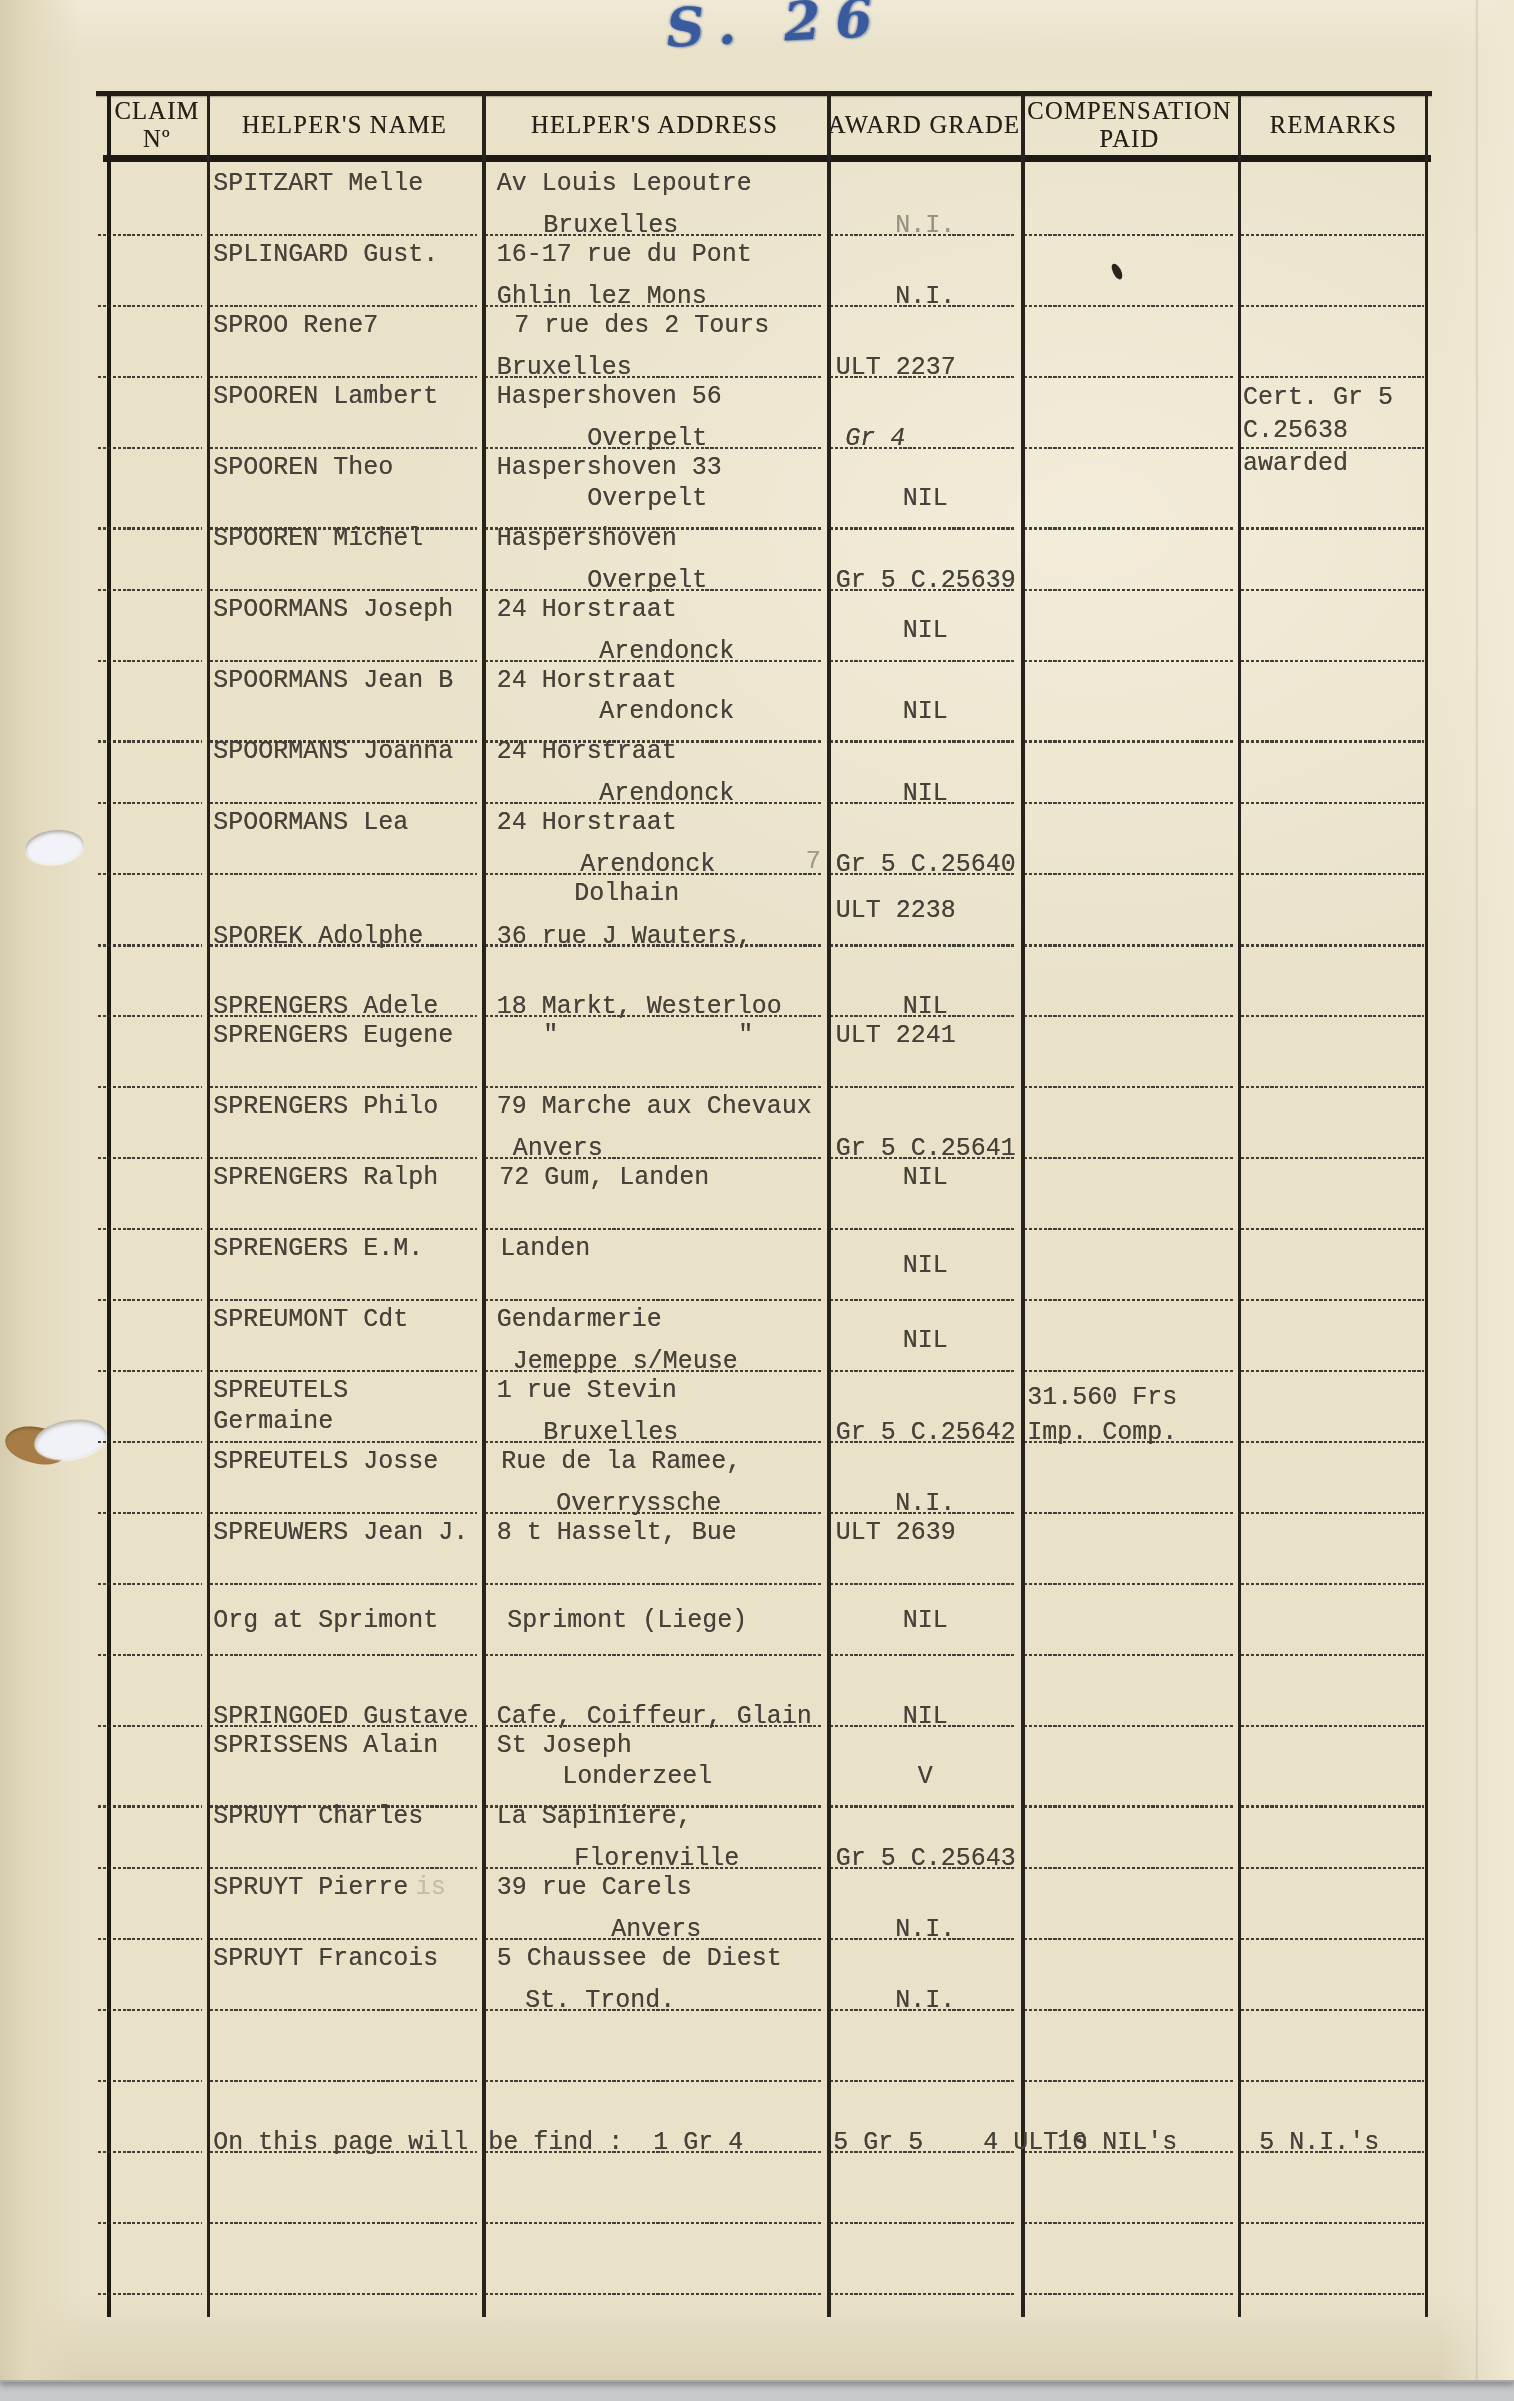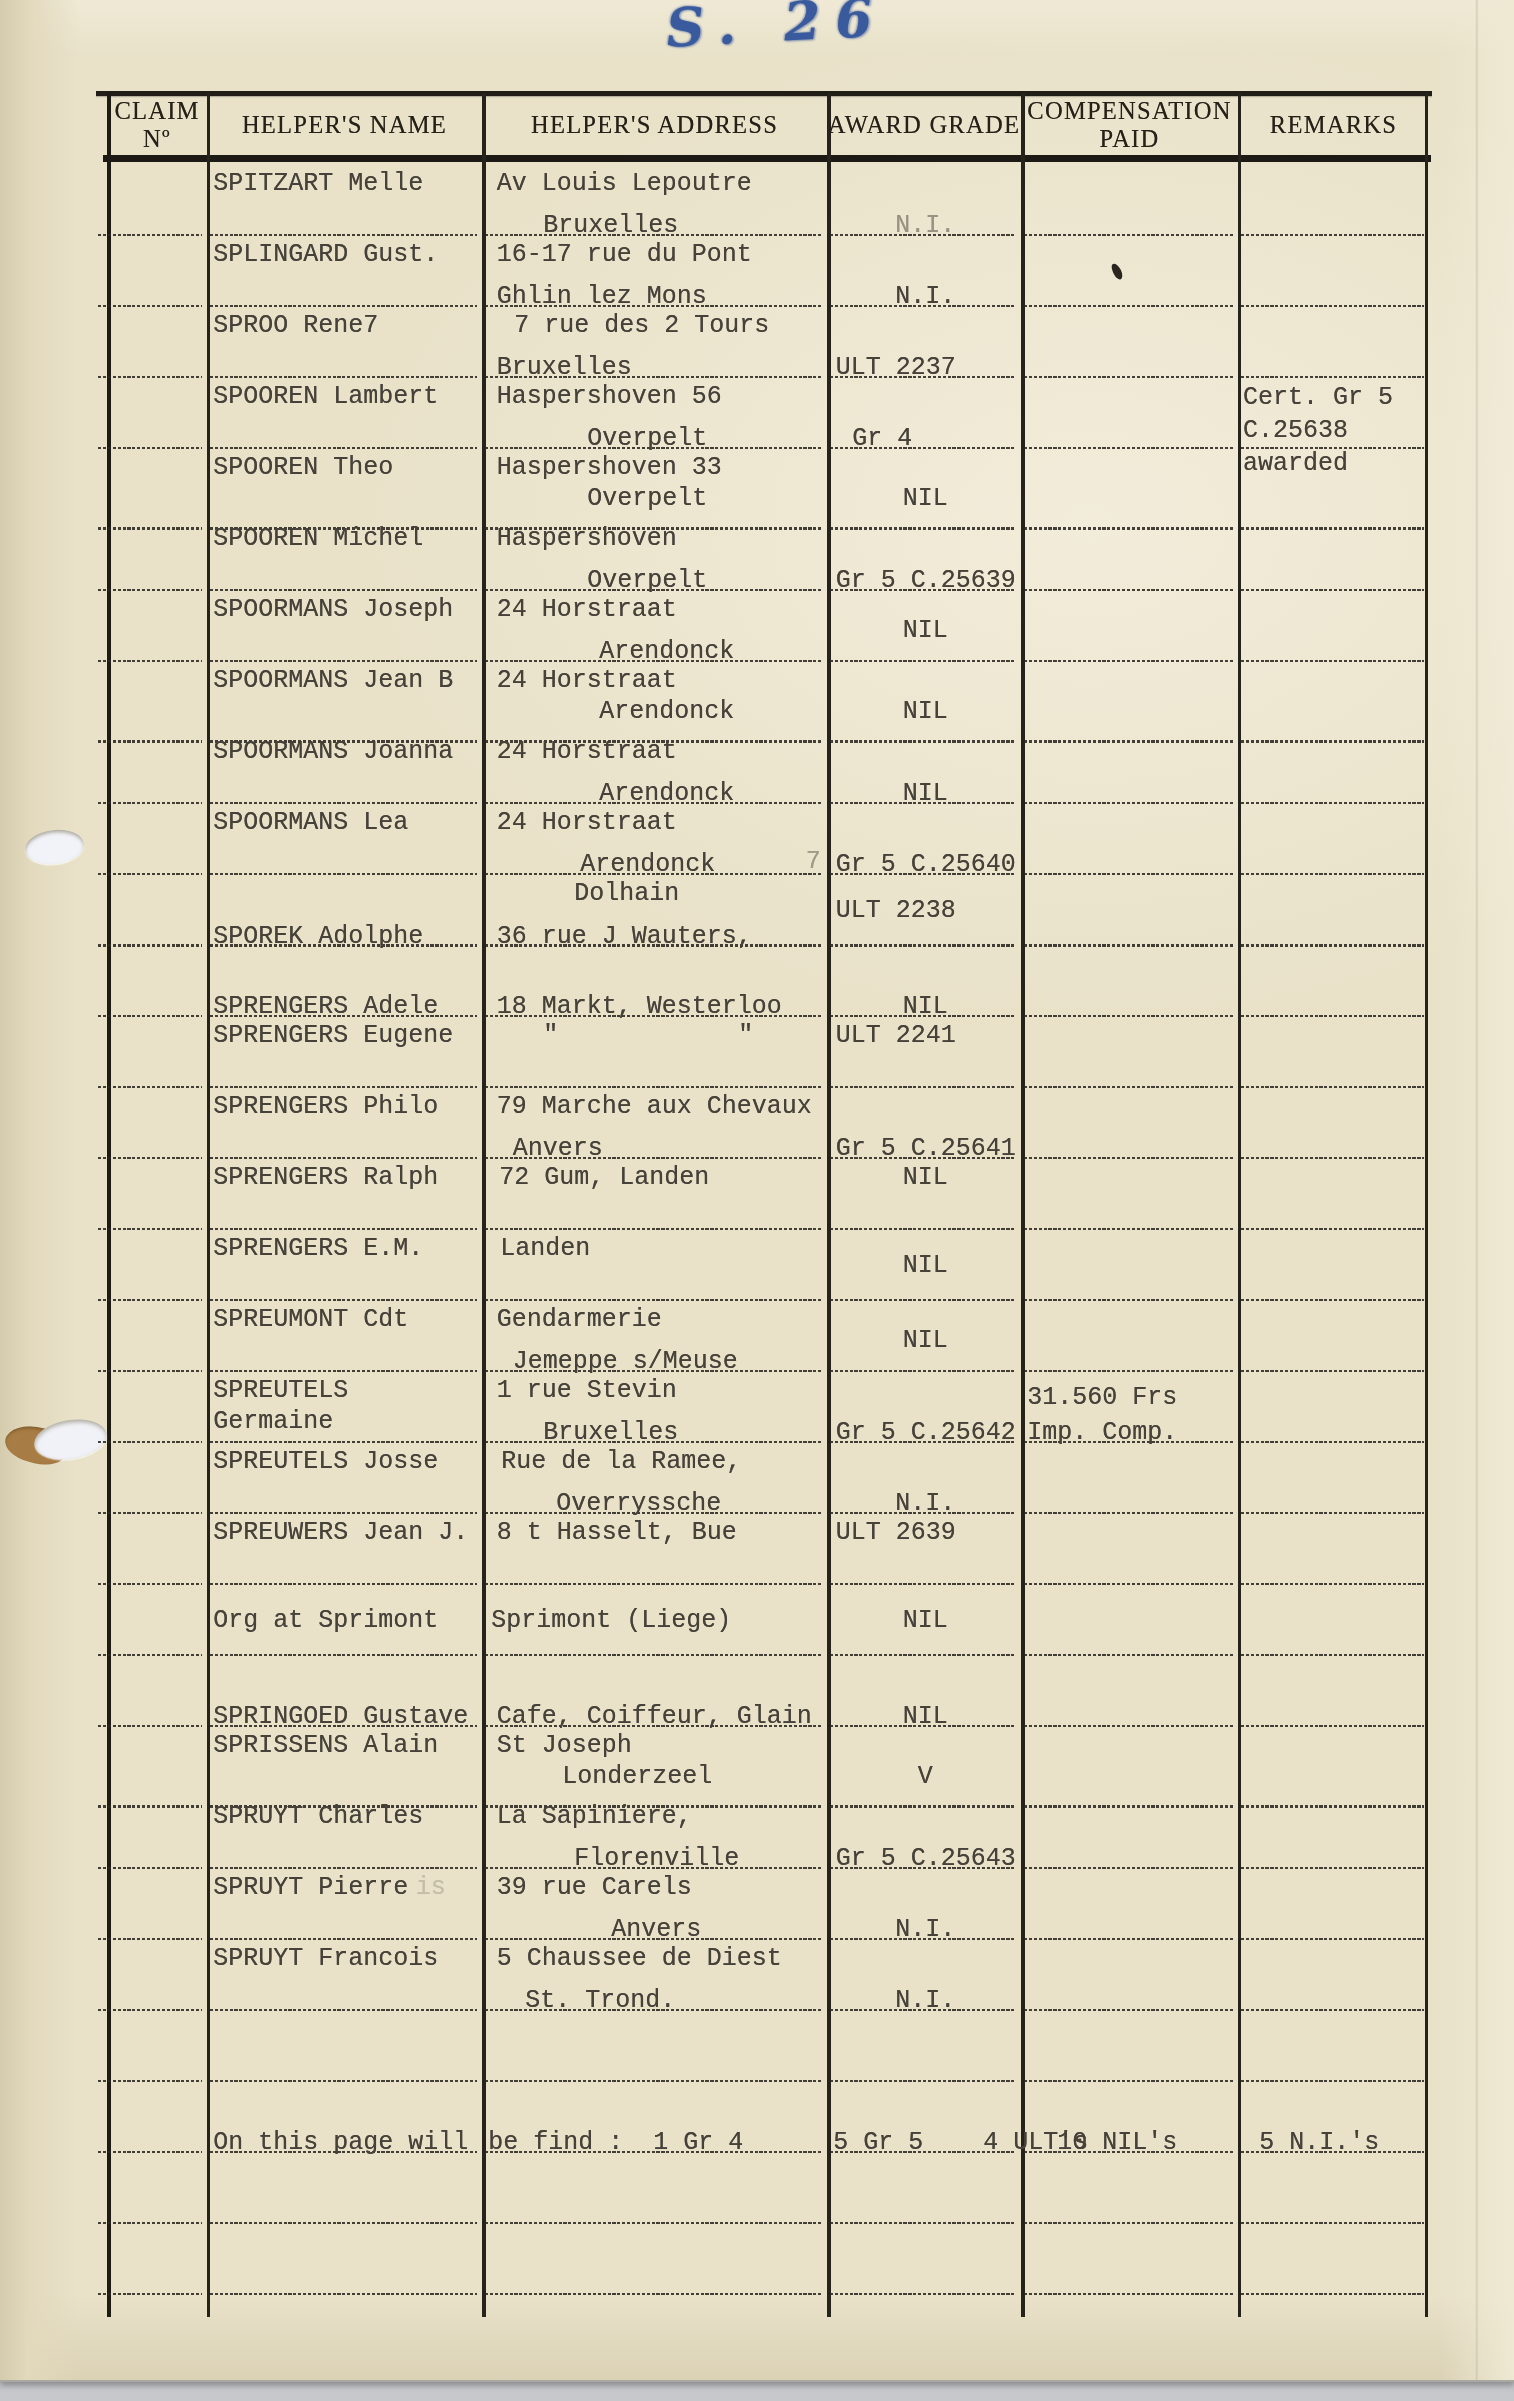--- a/index.html
+++ b/index.html
@@ -225,21 +225,21 @@
             <div class="dots"></div>
             <span class="ln pos-top">SPOOREN Lambert</span>
           </div>
           <div class="cell address">
             <div class="dots"></div>
             <span class="ln pos-top pre" style="margin-left: 8.6px;">Haspershoven 56</span>
             <span class="ln pos-line pre" style="margin-left: 99px;">Overpelt</span>
           </div>
           <div class="cell award">
             <div class="dots"></div>
-            <span class="ln pos-line" style="margin-left: 19px;">Gr 4</span>
+            <span class="ln pos-line" style="margin-left: 12px; font-style: italic;">Gr 4</span>
           </div>
           <div class="cell comp">
             <div class="dots"></div>
           </div>
           <div class="cell remarks">
             <div class="dots"></div>
             <div class="remarks-block"><div>Cert. Gr 5</div><div>C.25638</div><div>awarded</div></div>
           </div>
         </div>
         <div class="row">
@@ -627,21 +627,21 @@
         <div class="row">
           <div class="cell claim">
             <div class="dots"></div>
           </div>
           <div class="cell name">
             <div class="dots"></div>
             <span class="ln pos-mid">Org at Sprimont</span>
           </div>
           <div class="cell address">
             <div class="dots"></div>
-            <span class="ln pos-mid pre" style="margin-left: 3px;">Sprimont (Liege)</span>
+            <span class="ln pos-mid pre" style="margin-left: 19px;">Sprimont (Liege)</span>
           </div>
           <div class="cell award a-center">
             <div class="dots"></div>
             <span class="ln pos-mid">NIL</span>
           </div>
           <div class="cell comp">
             <div class="dots"></div>
           </div>
           <div class="cell remarks">
             <div class="dots"></div>

